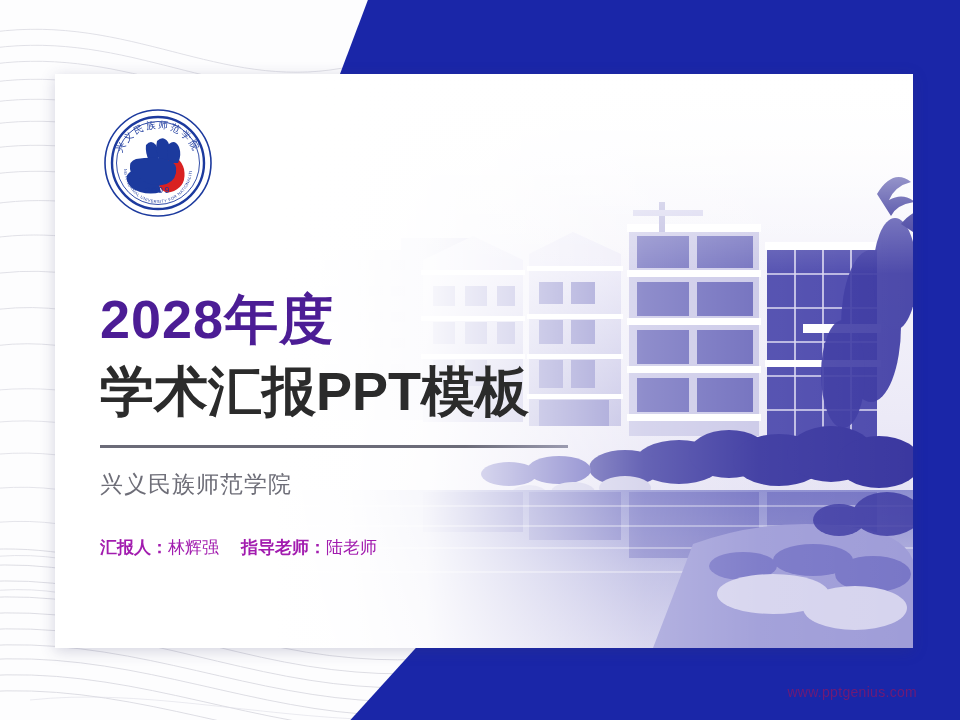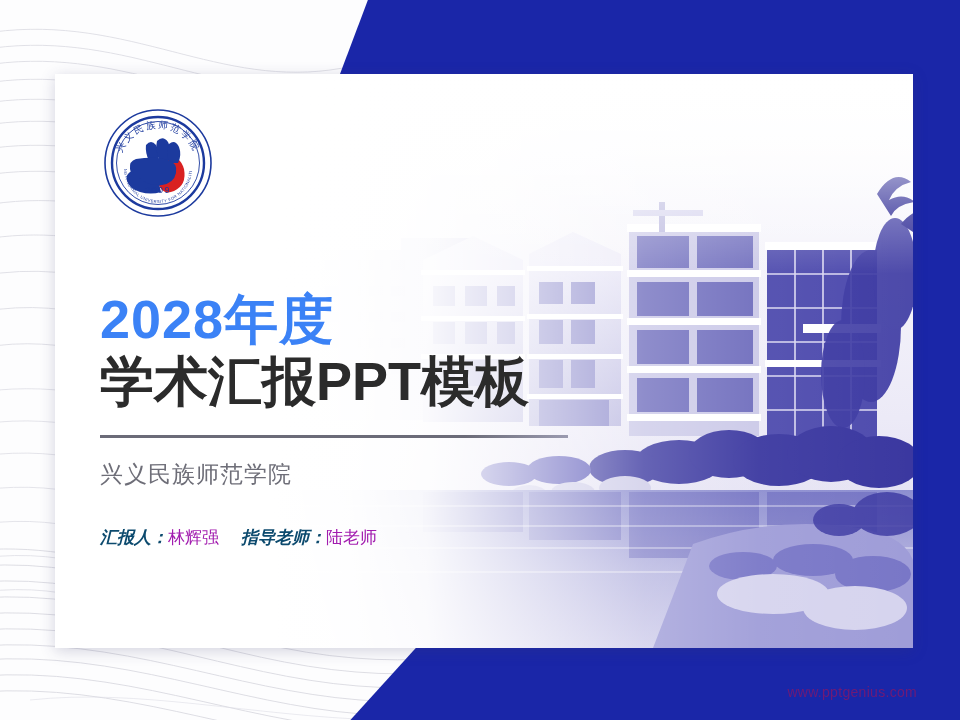--- a/index.html
+++ b/index.html
@@ -89,53 +89,53 @@
   .logo svg { display:block; width:112px; height:112px; }
 
   
   .text-block {
     position:absolute; left:45px; top:215px;
     width:540px;
   }
   .title-year {
     font-size:54px;
     font-weight:bold;
-    color:#3b82f6;
+    color:#4c1d95;
     letter-spacing:1px;
     line-height:1.12;
     white-space:nowrap;
   }
   .title-main {
     font-size:54px;
     font-weight:bold;
     color:#2b2b2b;
     letter-spacing:0px;
     line-height:1.14;
     white-space:nowrap;
-    margin-top:2px;
+    margin-top:12px;
   }
   .divider {
     width:468px; height:3px;
     background:linear-gradient(to right,#6b6b78 0%,#6b6b78 78%,#9b9bb0 100%);
     margin-top:22px;
   }
   .school {
     font-size:23px;
     color:#6e6e78;
     letter-spacing:1px;
     margin-top:21px;
     white-space:nowrap;
   }
   .presenter {
     font-size:17px;
     color:#3a3a42;
     margin-top:36px;
     white-space:nowrap;
   }
-  .presenter .lbl { font-weight:bold; color:#0c4a6e;font-style:italic; }
+  .presenter .lbl { font-weight:bold; color:#a21caf; }
   .presenter .val { font-weight:normal; color:#a21caf; }
   .presenter .gap { display:inline-block; width:22px; }
 
   
   .footer-url {
     position:absolute;
     right:43px; bottom:20px;
     font-size:14px;
     color:#701a75;
     letter-spacing:0.3px;

